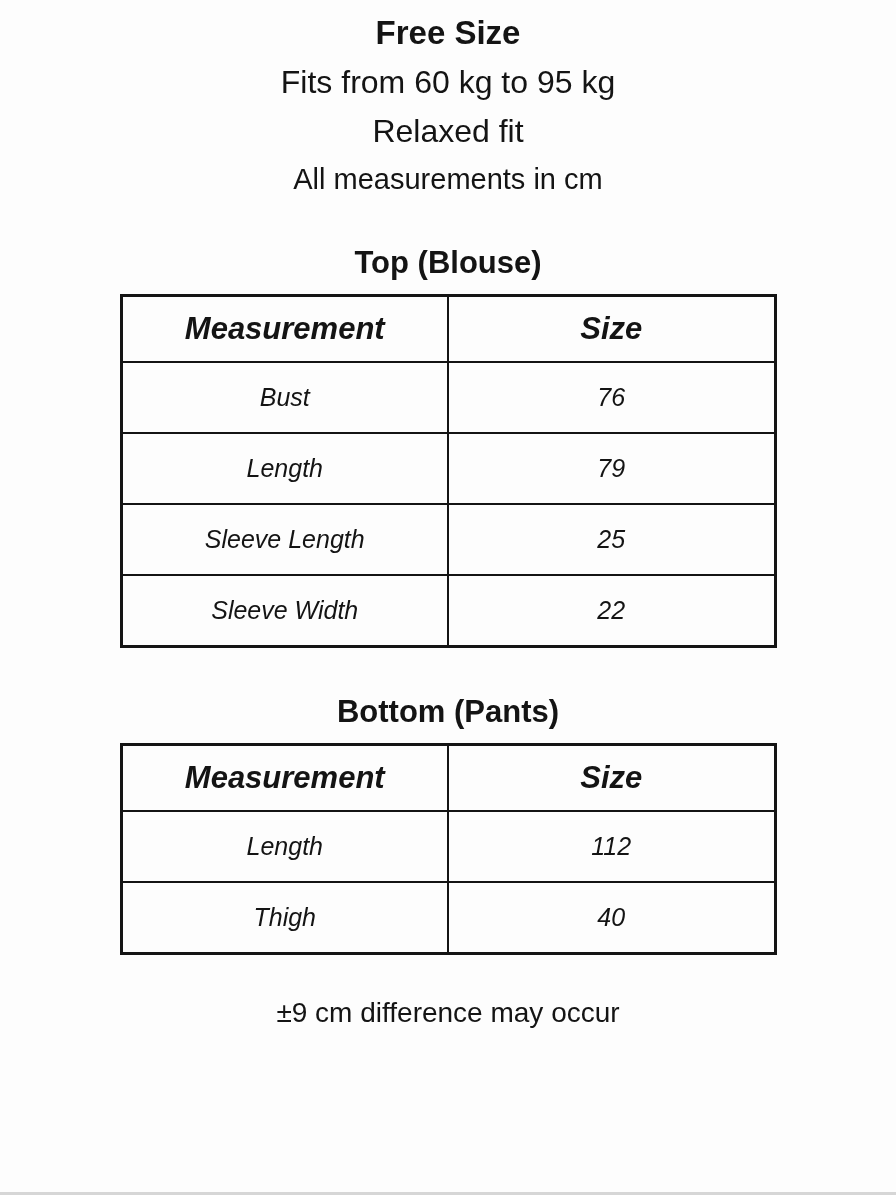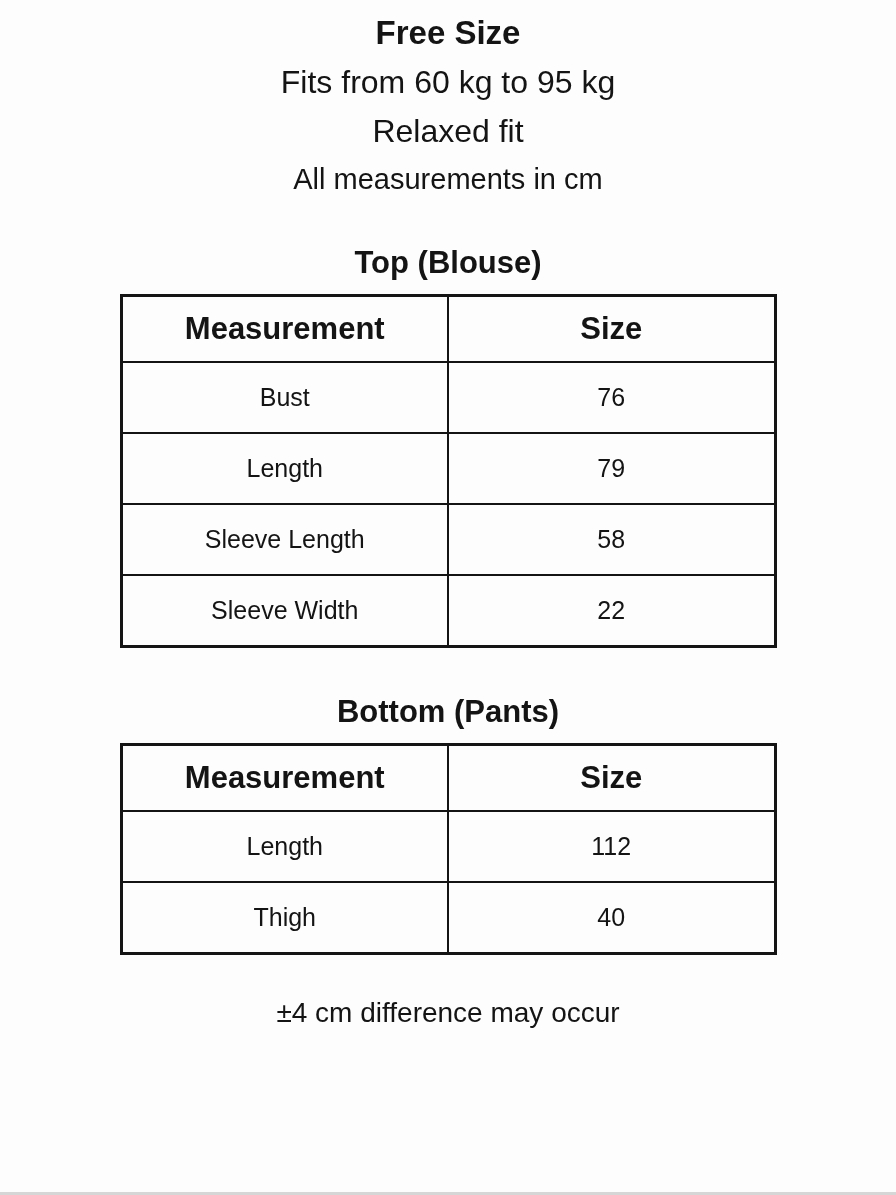--- a/index.html
+++ b/index.html
@@ -67,20 +67,21 @@
     background: #fdfdfd;
     border: 3px solid #141414;
   }
   table.size-table th,
   table.size-table td {
     border: 2px solid #141414;
     width: 50%;
     text-align: center;
     vertical-align: middle;
     padding: 0;
+    font-style: italic;
   }
   table.size-table th {
     height: 64px;
     font-size: 31px;
     font-weight: 700;
   }
   table.size-table td {
     height: 69px;
     font-size: 25px;
     font-weight: 400;
@@ -123,21 +124,21 @@
         <tr>
           <td>Bust</td>
           <td>76</td>
         </tr>
         <tr>
           <td>Length</td>
           <td>79</td>
         </tr>
         <tr>
           <td>Sleeve Length</td>
-          <td>58</td>
+          <td>25</td>
         </tr>
         <tr>
           <td>Sleeve Width</td>
           <td>22</td>
         </tr>
       </tbody>
     </table>
   </section>
 
   <section class="section-bottom">
@@ -155,16 +156,16 @@
           <td>112</td>
         </tr>
         <tr>
           <td>Thigh</td>
           <td>40</td>
         </tr>
       </tbody>
     </table>
   </section>
 
-  <div class="footnote">±4 cm difference may occur</div>
+  <div class="footnote">±9 cm difference may occur</div>
 
   <div class="bottom-edge"></div>
 </div>
 
 </body></html>

